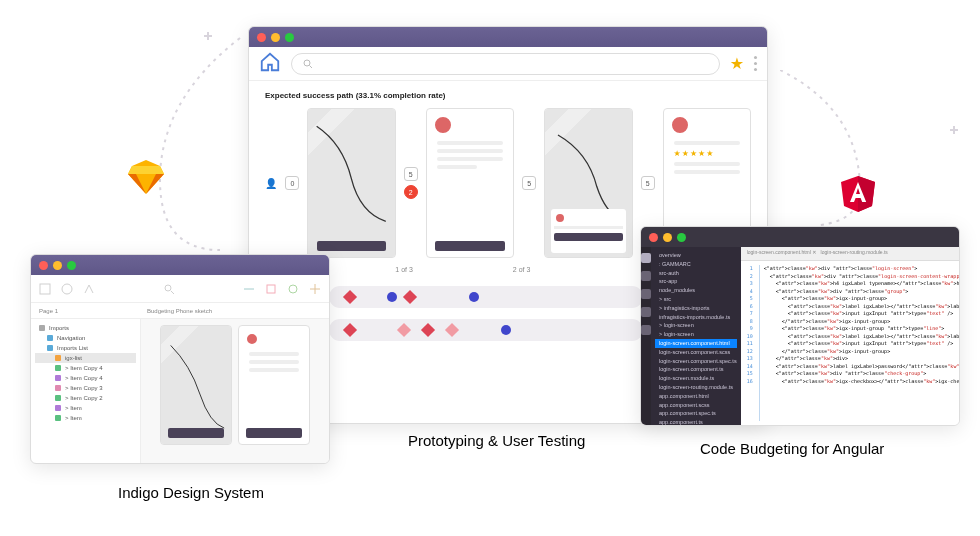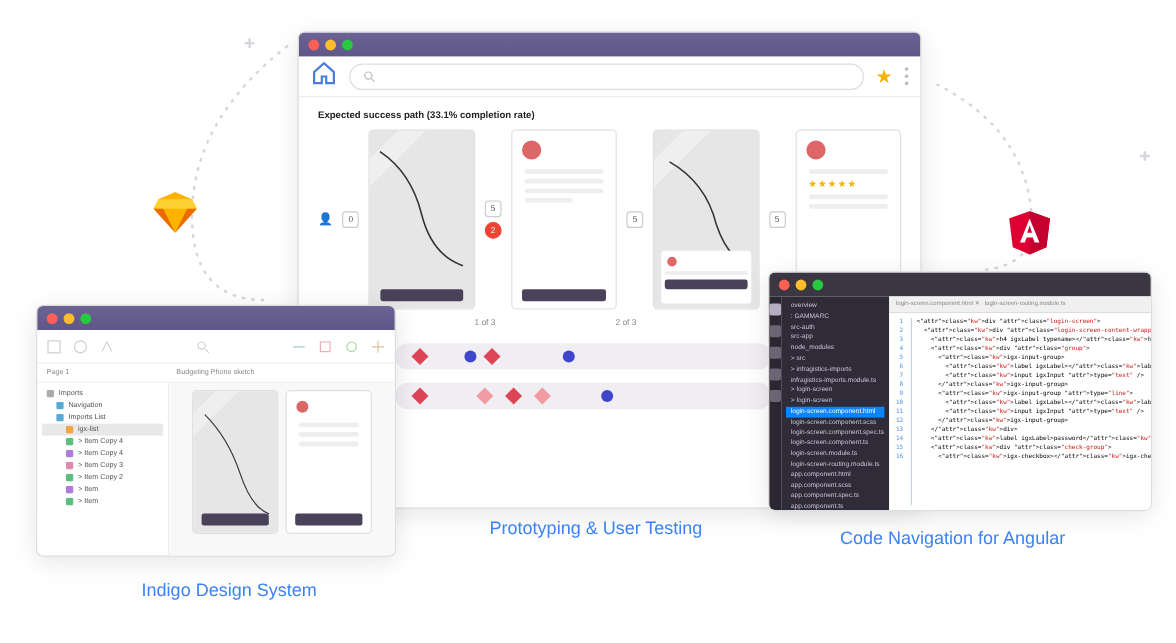--- a/index.html
+++ b/index.html
@@ -6,21 +6,21 @@
 body {
   width: 980px;
   height: 536px;
   background: #ffffff;
   font-family: -apple-system, Helvetica, Arial, sans-serif;
   position: relative;
   overflow: hidden;
 }
 .caption {
   position: absolute;
-  color: #3b82f6;
+  color: #000000;
   font-size: 15px;
 }
 .window {
   position: absolute;
   background: #fff;
   border: 1px solid #ddd;
   border-radius: 6px;
   box-shadow: 0 4px 20px rgba(0,0,0,0.1);
   overflow: hidden;
 }
@@ -566,13 +566,13 @@
     &lt;<span <span="" class="&lt;span">"attr"</span>&gt;class=<span class="str">"kw"</span>&gt;div <span class="&lt;span">"attr"</span>&gt;class=<span class="str">"check-group"</span>&gt;
       &lt;<span <span="" class="&lt;span">"attr"</span>&gt;class=<span class="str">"kw"</span>&gt;igx-checkbox&gt;&lt;/<span <span="" class="&lt;span">"attr"</span>&gt;class=<span class="str">"kw"</span>&gt;igx-checkbox&gt;
 </div>
       </div>
     </div>
   </div>
 </div>
 
 <div class="caption" style="left:118px; top:484px;">Indigo Design  System</div>
 <div class="caption" style="left:408px; top:432px;">Prototyping &amp; User Testing</div>
-<div class="caption" style="left:700px; top:440px;">Code Navigation for Angular</div>
+<div class="caption" style="left:700px; top:440px;">Code Budgeting for Angular</div>
 
 </body></html>

